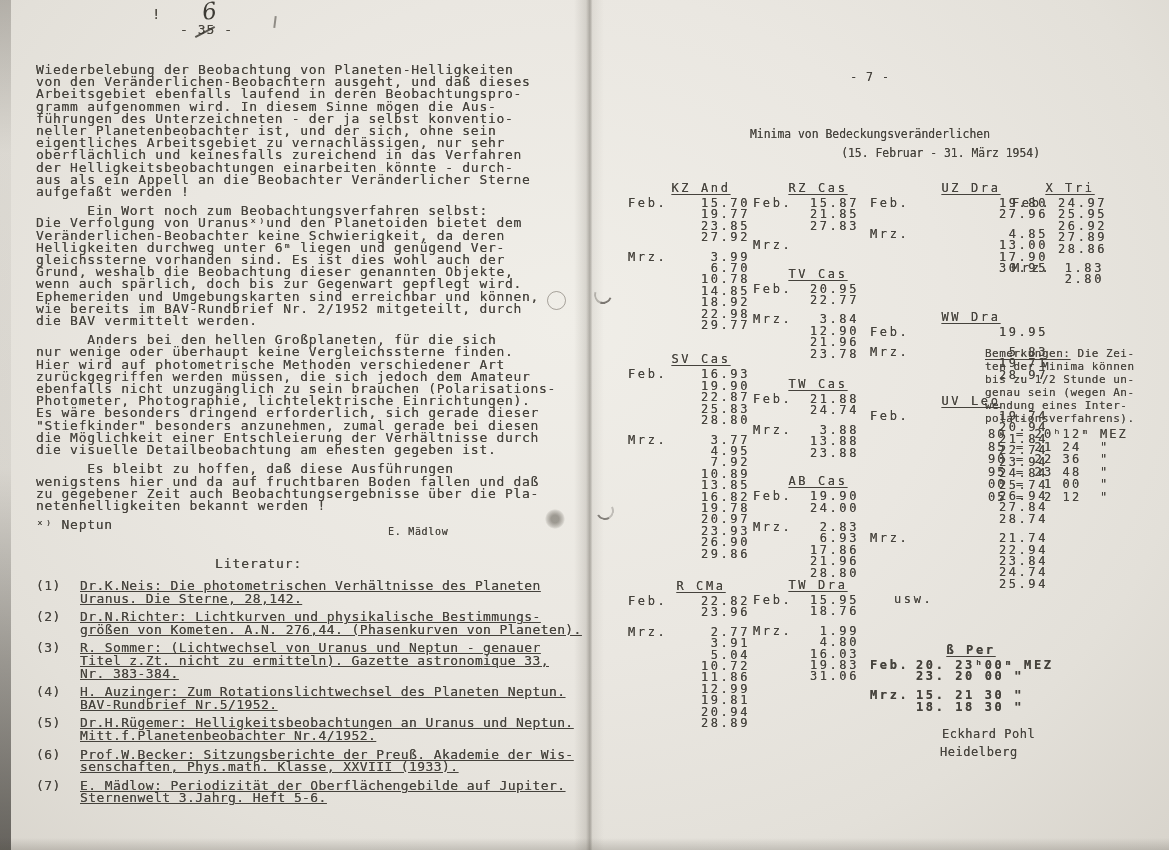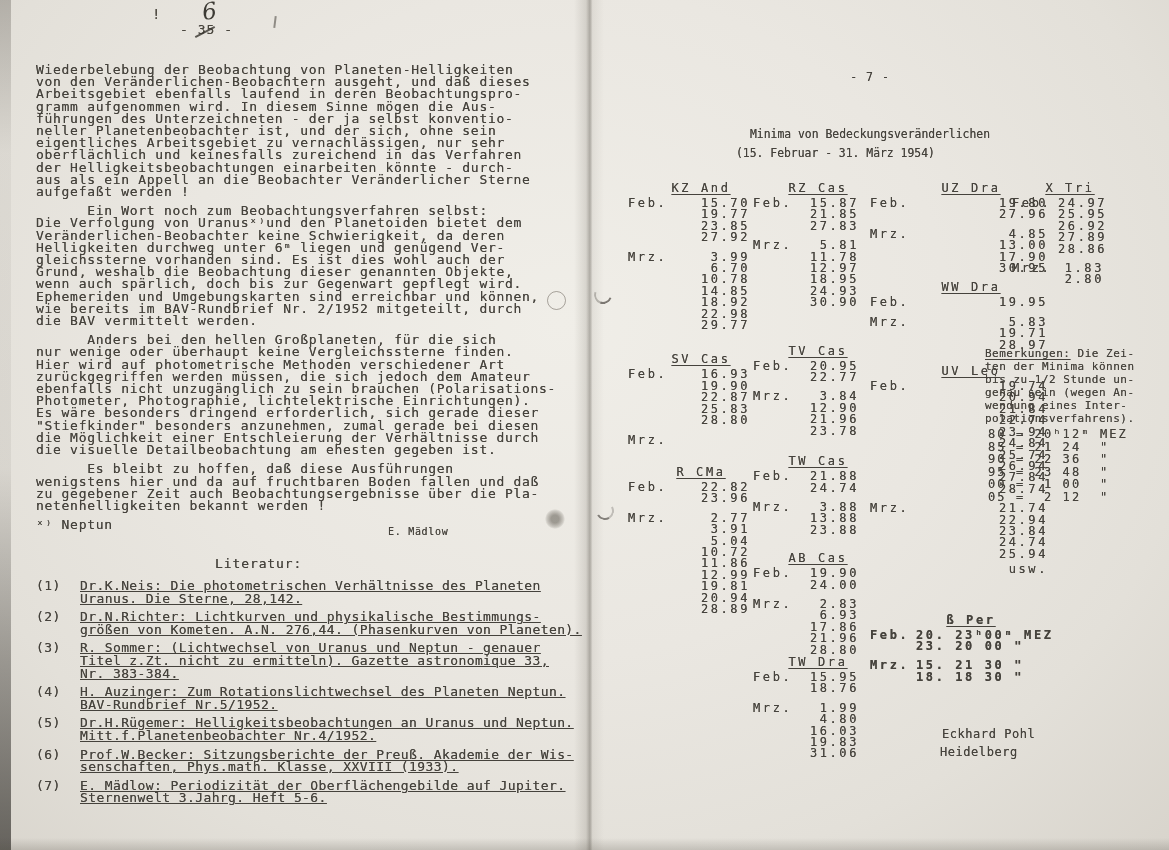--- a/index.html
+++ b/index.html
@@ -47,41 +47,41 @@
   .signature-left{position:absolute;left:388px;top:526px;font-size:10px;letter-spacing:0.7px;}
   .lit-heading{position:absolute;left:215px;top:556px;font-size:13px;letter-spacing:0.9px;}
   .lit-list{position:absolute;left:36px;top:580px;width:552px;font-size:13px;line-height:12.6px;letter-spacing:0.4px;}
   .lit-item{display:flex;margin-bottom:6px;}
   .lit-num{width:44px;flex:none;}
   .lit-text{white-space:pre-wrap;flex:1;text-decoration:underline;}
   
   .pageno-right{position:absolute;left:810px;top:70px;width:120px;text-align:center;
     font-size:11.5px;letter-spacing:1px;}
   .rp-title1{position:absolute;left:700px;top:127px;width:340px;text-align:center;font-size:11.4px;}
-  .rp-title2{position:absolute;left:736px;top:146px;width:340px;text-align:left;font-size:11.4px;}
+  .rp-title2{position:absolute;left:700px;top:146px;width:340px;text-align:right;font-size:11.4px;}
   .minima-col{position:absolute;top:182px;font-size:12px;letter-spacing:2.6px;line-height:11.4px;}
   #col-0{left:628px;width:122px;}
   #col-1{left:753px;width:106px;}
   #col-2{left:870px;width:178px;}
   #col-3{left:1012px;width:92px;}
   .star-name{text-align:center;padding-left:24px;line-height:13px;margin-bottom:3px;white-space:nowrap;}
   .star-name-u{text-decoration:underline;text-underline-offset:2px;}
   .star-group{display:flex;justify-content:space-between;}
   .star-group + .star-group{margin-top:8px;}
   .month-label{width:46px;flex:none;}
   .values{flex:1;text-align:right;}
   .star-block.wide .values{text-align:left;white-space:nowrap;}
-  .star-footer{text-align:right;padding-left:24px;margin-top:4px;}
+  .star-footer{text-align:left;padding-left:24px;margin-top:4px;}
   #col-0 .star-block:nth-child(2){margin-top:22px;}
   #col-0 .star-block:nth-child(3){margin-top:20px;}
-  #col-1 .star-block:nth-child(2){margin-top:36px;}
+  #col-1 .star-block:nth-child(2){margin-top:16px;}
   #col-1 .star-block:nth-child(3){margin-top:18px;}
   #col-1 .star-block:nth-child(4){margin-top:16px;}
   #col-1 .star-block:nth-child(5){}
-  #col-2 .star-block:nth-child(2){margin-top:7px;}
+  #col-2 .star-block:nth-child(2){margin-top:37px;}
   #col-2 .star-block:nth-child(3){margin-top:14px;}
   #col-2 .star-block:nth-child(4){margin-top:38px;font-weight:bold;}
   .remarks{position:absolute;left:985px;top:347px;width:170px;font-size:11px;
     letter-spacing:0.5px;line-height:13px;}
   .remarks-head{text-decoration:underline;text-underline-offset:2px;}
   .remarks-text{white-space:pre-wrap;}
   .conversion{position:absolute;left:988px;top:428px;font-size:12px;letter-spacing:2.1px;
     line-height:12.6px;white-space:pre;}
   .sig-name{position:absolute;left:942px;top:727px;font-size:12px;letter-spacing:0.55px;}
   .sig-city{position:absolute;left:940px;top:745px;font-size:12px;letter-spacing:0.55px;}
@@ -225,20 +225,33 @@
             <div class="values">
               <div class="value">16.93</div>
               <div class="value">19.90</div>
               <div class="value">22.87</div>
               <div class="value">25.83</div>
               <div class="value">28.80</div>
             </div>
           </div>
           <div class="star-group">
             <span class="month-label">Mrz.</span>
+            <div class="values">
+              <div class="value">3.77</div>
+              <div class="value">4.95</div>
+              <div class="value">7.92</div>
+              <div class="value">10.89</div>
+              <div class="value">13.85</div>
+              <div class="value">16.82</div>
+              <div class="value">19.78</div>
+              <div class="value">20.97</div>
+              <div class="value">23.93</div>
+              <div class="value">26.90</div>
+              <div class="value">29.86</div>
+            </div>
           </div>
         </div>
         <div class="star-block">
           <div class="star-name"><span class="star-name-u">R CMa</span></div>
           <div class="star-group">
             <span class="month-label">Feb.</span>
             <div class="values">
               <div class="value">22.82</div>
               <div class="value">23.96</div>
             </div>
@@ -265,28 +278,20 @@
           <div class="star-group">
             <span class="month-label">Feb.</span>
             <div class="values">
               <div class="value">15.87</div>
               <div class="value">21.85</div>
               <div class="value">27.83</div>
             </div>
           </div>
           <div class="star-group">
             <span class="month-label">Mrz.</span>
-            <div class="values">
-              <div class="value">5.81</div>
-              <div class="value">11.78</div>
-              <div class="value">12.97</div>
-              <div class="value">18.95</div>
-              <div class="value">24.93</div>
-              <div class="value">30.90</div>
-            </div>
           </div>
         </div>
         <div class="star-block">
           <div class="star-name"><span class="star-name-u">TV Cas</span></div>
           <div class="star-group">
             <span class="month-label">Feb.</span>
             <div class="values">
               <div class="value">20.95</div>
               <div class="value">22.77</div>
             </div>

